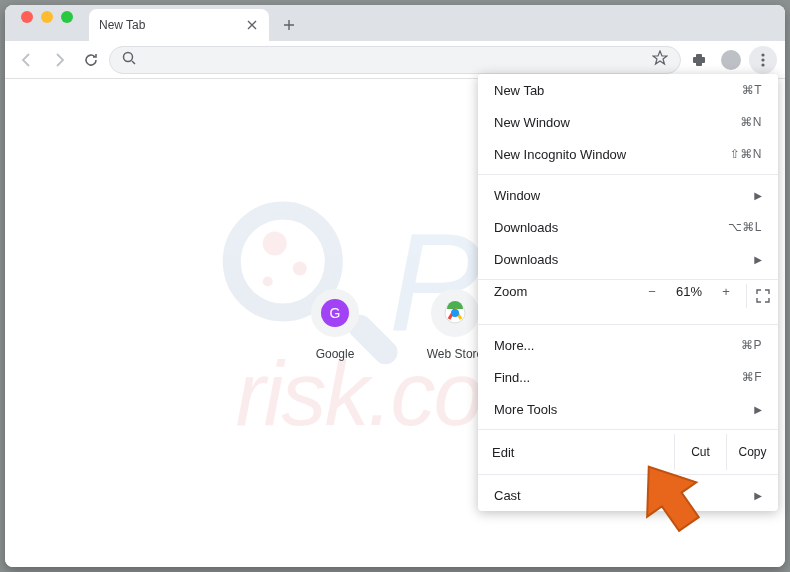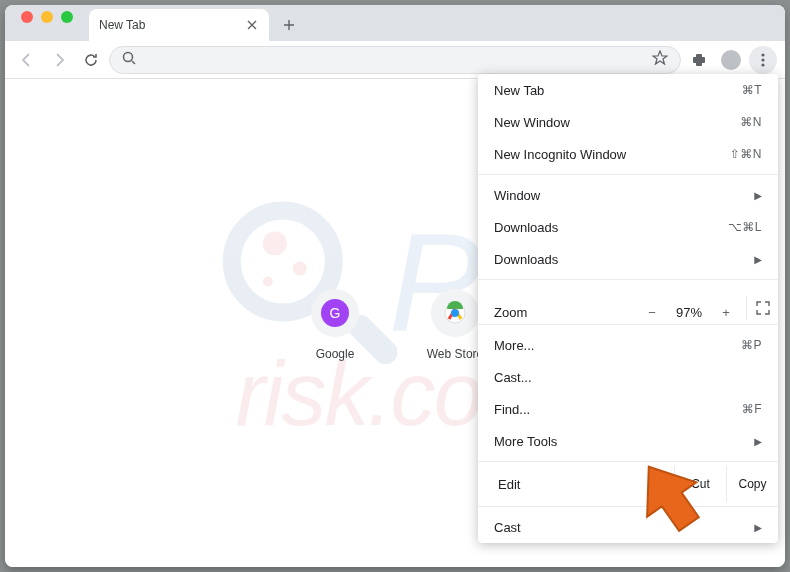--- a/index.html
+++ b/index.html
@@ -43,27 +43,27 @@
 .shortcut { display: flex; flex-direction: column; align-items: center; gap: 10px; width: 80px; }
 .sc-icon { width: 48px; height: 48px; background: #f1f3f4; border-radius: 50%; display: flex; align-items: center; justify-content: center; }
 .sc-g { width: 28px; height: 28px; background: #a142f4; border-radius: 50%; color: #fff; display: flex; align-items: center; justify-content: center; font-size: 14px; }
 .sc-label { font-size: 12px; color: #3c4043; }
 
 .menu { position: absolute; right: 12px; top: 74px; width: 300px; background: #fff; border-radius: 4px; box-shadow: 0 2px 12px rgba(0,0,0,0.25); font-size: 13px; color: #202124; overflow: hidden; z-index: 100; }
 .menu-row { height: 32px; display: flex; align-items: center; padding: 0 16px; justify-content: space-between; }
 .menu-short { font-size: 12px; color: #5f6368; letter-spacing: 0.5px; }
 .menu-sep { height: 1px; background: #e8eaed; margin: 4px 0; }
 .sub-arrow { font-size: 10px; color: #5f6368; }
-.zoom-row { display: flex; align-items: flex-end; height: 36px; }
+.zoom-row { display: flex; align-items: flex-start; height: 36px; }
 .zoom-lbl { flex: 1; padding-left: 16px; }
 .zoom-ctrl { display: flex; align-items: center; gap: 12px; padding-right: 8px; }
 .zoom-b { width: 24px; text-align: center; color: #5f6368; }
 .fs-btn { width: 32px; height: 24px; border-left: 1px solid #e8eaed; display: flex; align-items: center; justify-content: center; color: #5f6368; }
 .edit-row { display: flex; align-items: center; height: 36px; }
-.edit-lbl { flex: 1; padding-left: 20px; }
+.edit-lbl { flex: 1; padding-left: 14px; }
 .edit-btns { display: flex; }
 .edit-b { width: 52px; height: 36px; border-left: 1px solid #e8eaed; display: flex; align-items: center; justify-content: center; font-size: 12px; }
 
 .arrow-pointer { position: absolute; right: 80px; top: 455px; z-index: 200; transform: rotate(-35deg);}
 </style>
 </head>
 <body>
 
 <div class="browser-window">
 
@@ -199,36 +199,33 @@
   </div>
   <div class="menu-row">
     <span>Downloads</span>
     <span class="sub-arrow">▶</span>
   </div>
   <div class="menu-sep"></div>
   <div class="zoom-row">
     <span class="zoom-lbl">Zoom</span>
     <div class="zoom-ctrl">
       <span class="zoom-b">−</span>
-      <span>97%</span>
+      <span>61%</span>
       <span class="zoom-b">+</span>
     </div>
     <div class="fs-btn">
       <svg width="14" height="14" viewBox="0 0 14 14">
           <path d="M1 5 V1 H5 M9 1 H13 V5 M13 9 V13 H9 M5 13 H1 V9" stroke="currentColor" stroke-width="1.4" fill="none"></path>
         </svg>
     </div>
   </div>
   <div class="menu-sep"></div>
   <div class="menu-row">
     <span>More...</span>
     <span class="menu-short">⌘P</span>
-  </div>
-  <div class="menu-row">
-    <span>Cast...</span>
   </div>
   <div class="menu-row">
     <span>Find...</span>
     <span class="menu-short">⌘F</span>
   </div>
   <div class="menu-row">
     <span>More Tools</span>
     <span class="sub-arrow">▶</span>
   </div>
   <div class="menu-sep"></div>

